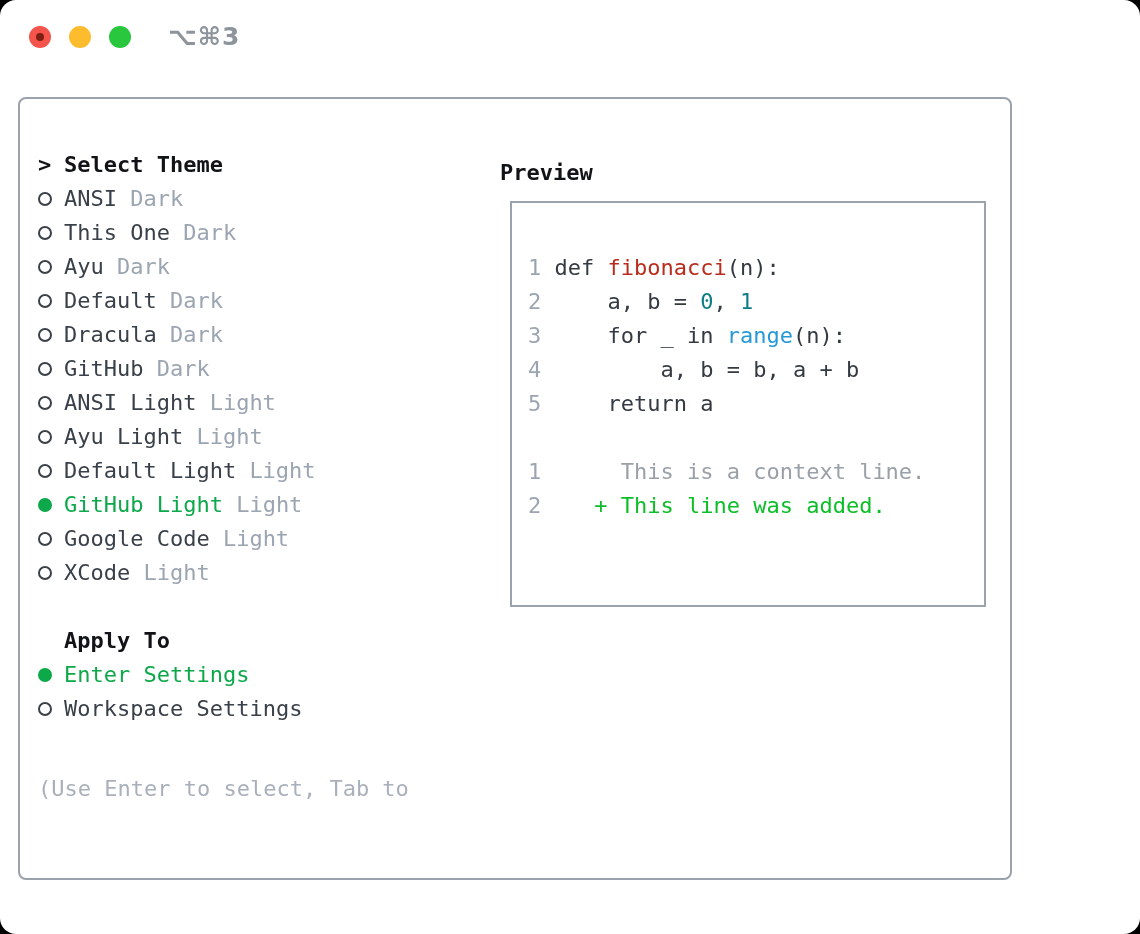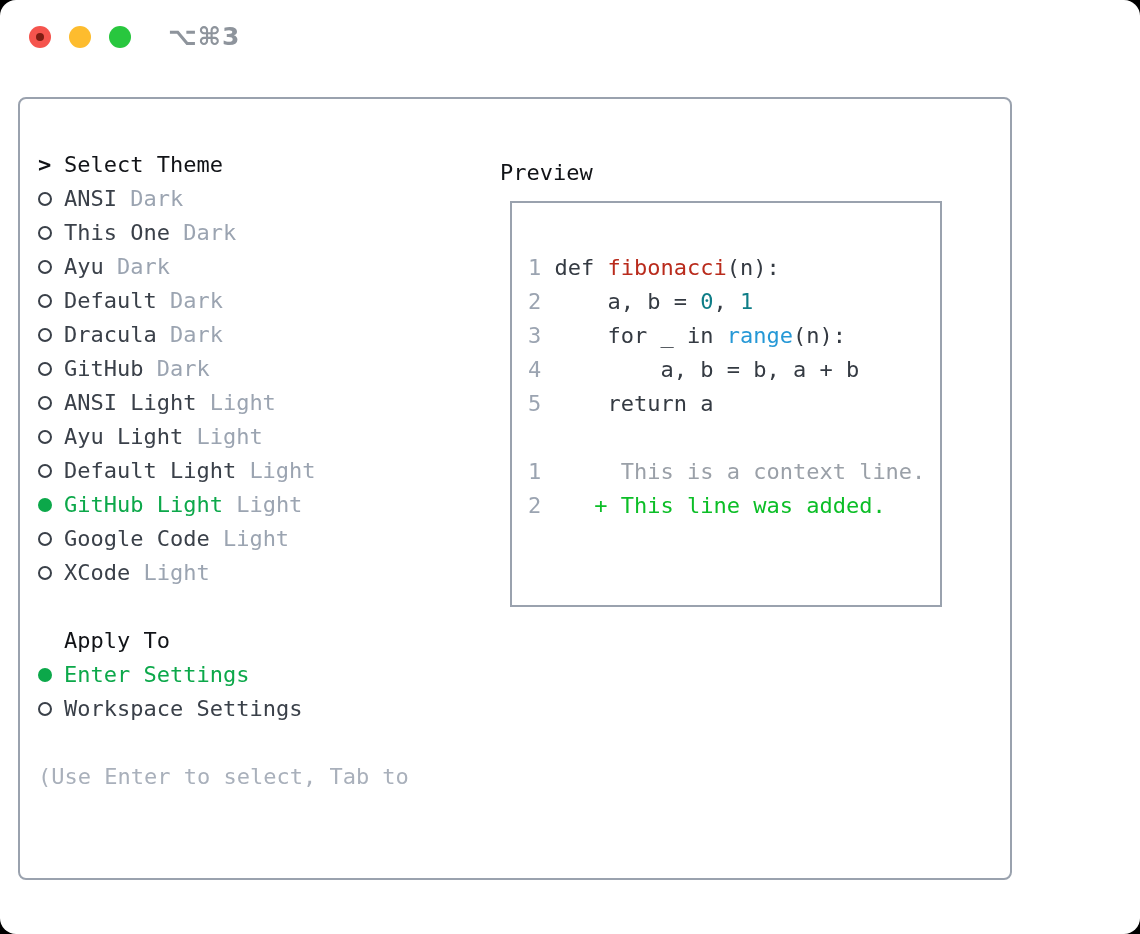--- a/index.html
+++ b/index.html
@@ -89,55 +89,55 @@
     width:26px;
     display:inline-flex;
     align-items:center;
     flex:0 0 26px;
   }
   .cursor-glyph{
     color:var(--header-black);
     font-weight:bold;
   }
   .header-label{
-    font-weight:normal;
+    font-weight:bold;
     color:var(--header-black);
   }
   .radio{
     width:14px;height:14px;
     border-radius:50%;
     border:2px solid #3a4049;
     display:inline-block;
   }
   .radio.selected{
     border:none;
     background:var(--accent-green);
   }
   .opt-name{color:#3a4049;}
   .opt-variant{color:var(--muted-gray);margin-left:0.6em;}
   .option-row.selected .opt-name{color:var(--accent-green);}
   .apply-header{margin-top:34px;}
   .hint{
-    margin-top:34px;
+    margin-top:46px;
     color:var(--hint-gray);
     font-size:22px;
     line-height:34px;
   }
   
   .preview-label{
     position:absolute;
     left:480px; top:56px;
     height:34px;
     display:flex;align-items:center;
     font-size:22px;
   }
   .preview-box{
     position:absolute;
     left:490px; top:102px;
-    width:432px; height:406px;
+    width:476px; height:406px;
     border:2px solid var(--border-gray);
     background:#fff;
     padding:48px 0 0 16px;
     overflow:hidden;
   }
   .code-line{
     white-space:pre;
     font-size:22px;
     line-height:34px;
     height:34px;

